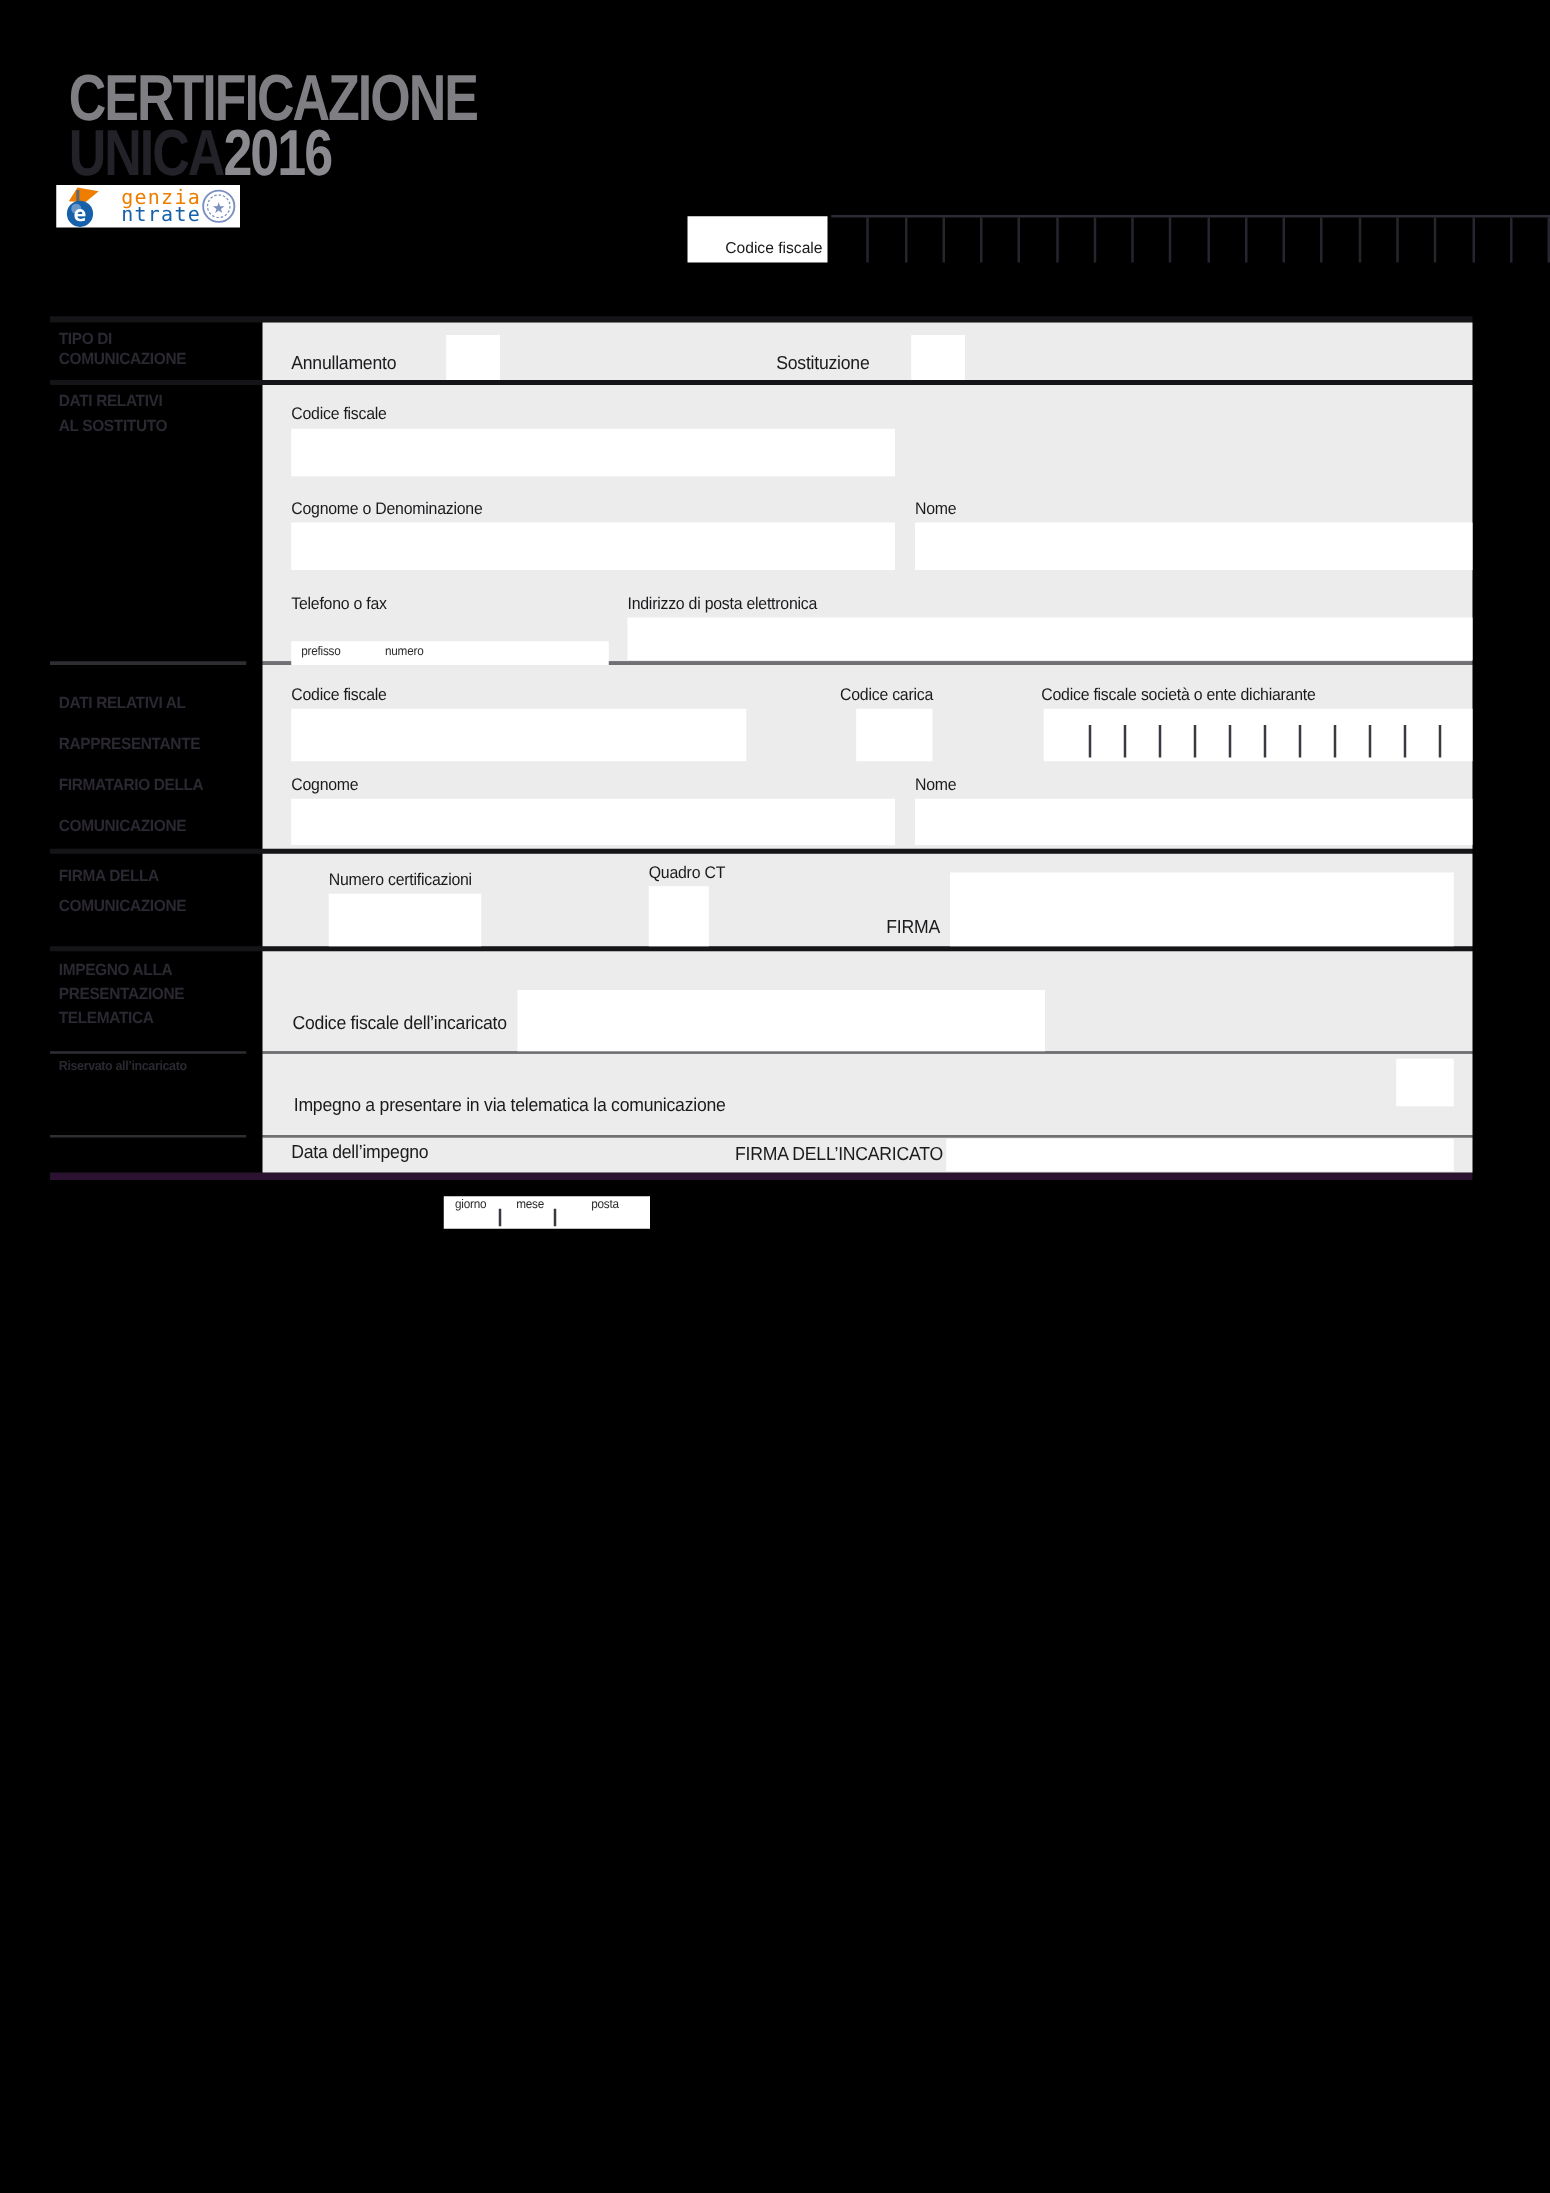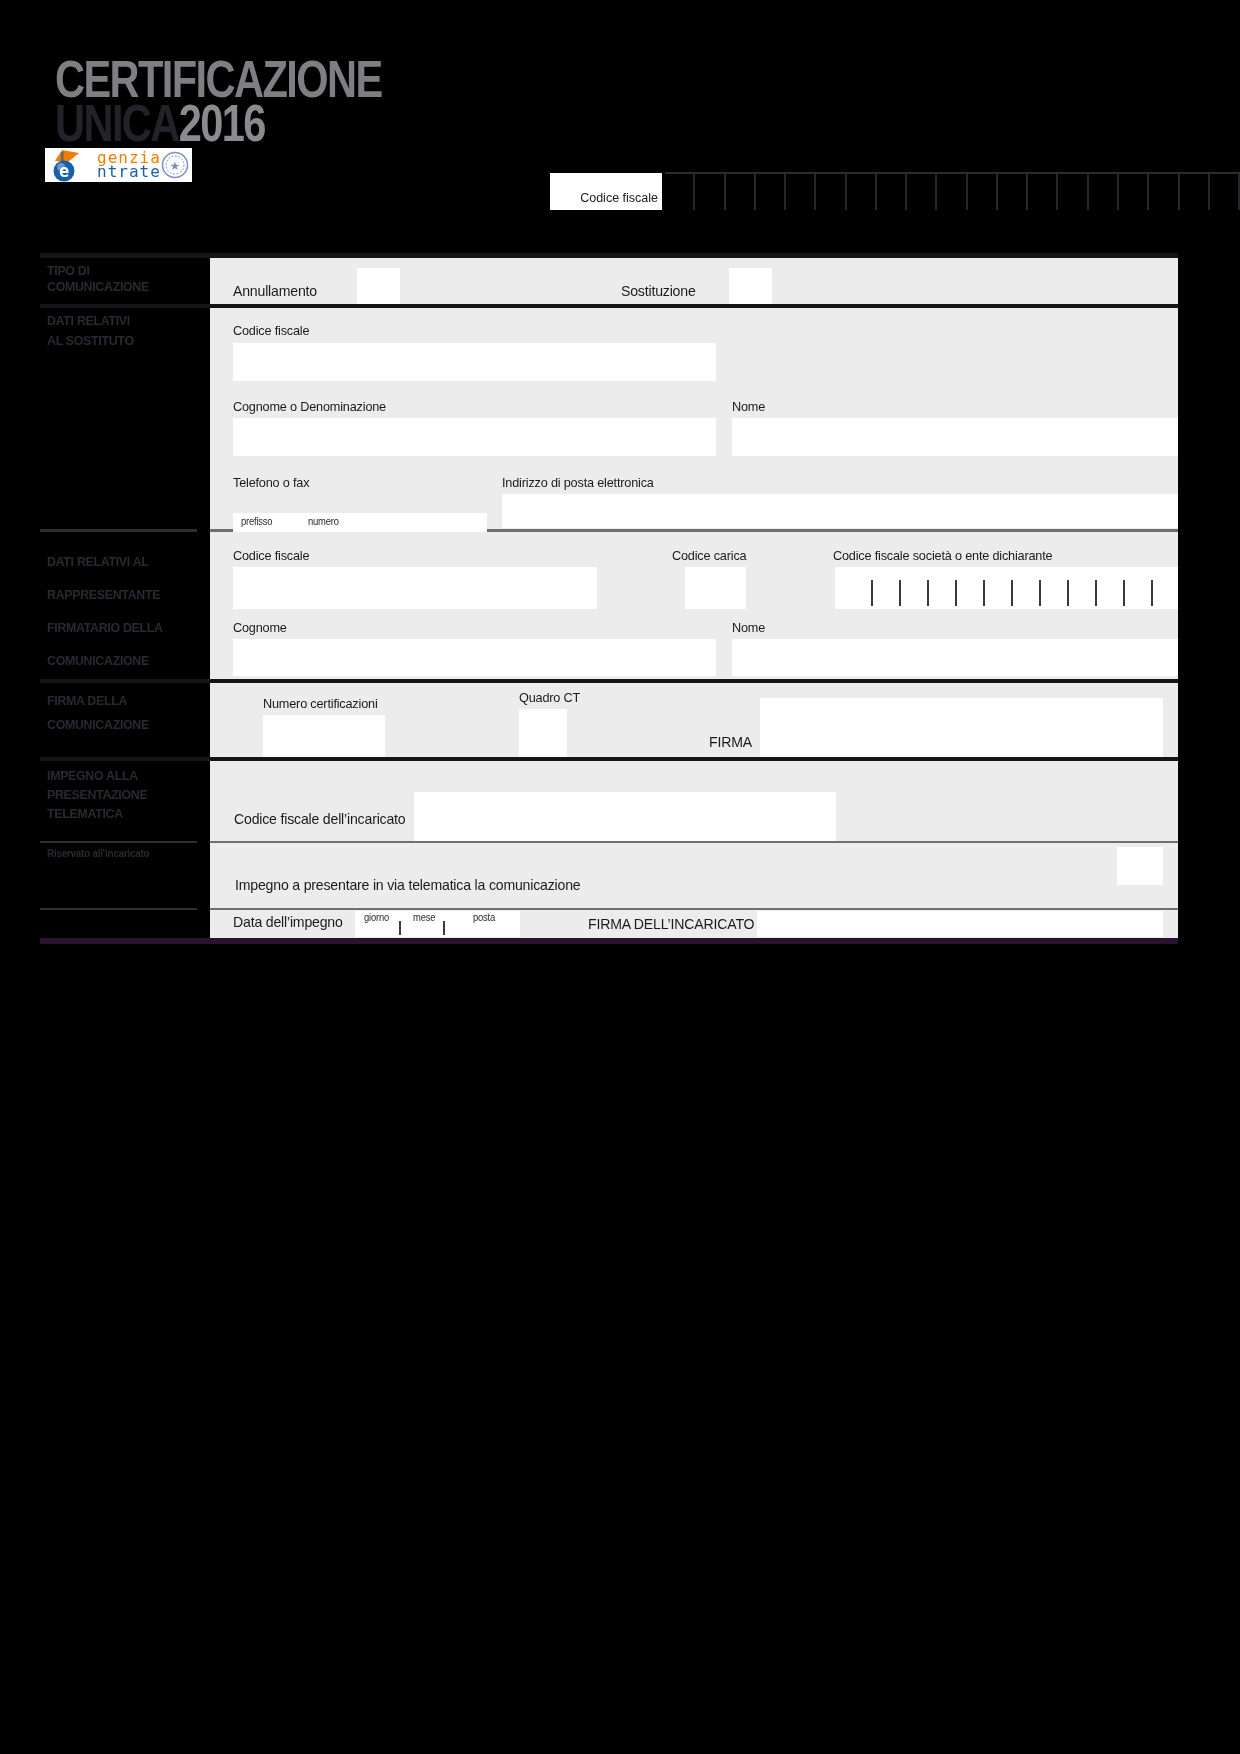--- a/index.html
+++ b/index.html
@@ -193,21 +193,21 @@
   <div class="panel" style="top:761px;height:80px;"></div>
   <span class="lbl lbl-lg" style="left:234px;top:810px;">Codice fiscale dell’incaricato</span>
   <div class="input" style="left:414px;top:792px;width:422px;height:49px;"></div>
 
   <div class="panel" style="top:843px;height:65px;"></div>
   <span class="lbl lbl-lg" style="left:235px;top:876px;">Impegno a presentare in via telematica la comunicazione</span>
   <div class="input" style="left:1117px;top:847px;width:46px;height:38px;"></div>
 
   <div class="panel" style="top:910px;height:28px;"></div>
   <span class="lbl lbl-lg" style="left:233px;top:913px;">Data dell’impegno</span>
-  <div class="input" style="left:355px;top:911px;width:165px;height:26px;">
+  <div class="input" style="left:355px;top:957px;width:165px;height:26px;">
     <span class="lbl tiny" style="left:9px;top:1px;">giorno</span>
     <span class="lbl tiny" style="left:58px;top:1px;">mese</span>
     <span class="lbl tiny" style="left:118px;top:1px;">posta</span>
     <div class="dtick" style="left:44px;"></div>
     <div class="dtick" style="left:88px;"></div>
   </div>
   <span class="lbl lbl-lg" style="left:588px;top:915px;">FIRMA  DELL’INCARICATO</span>
   <div class="input" style="left:757px;top:911px;width:406px;height:26px;"></div>
 
 </div>

